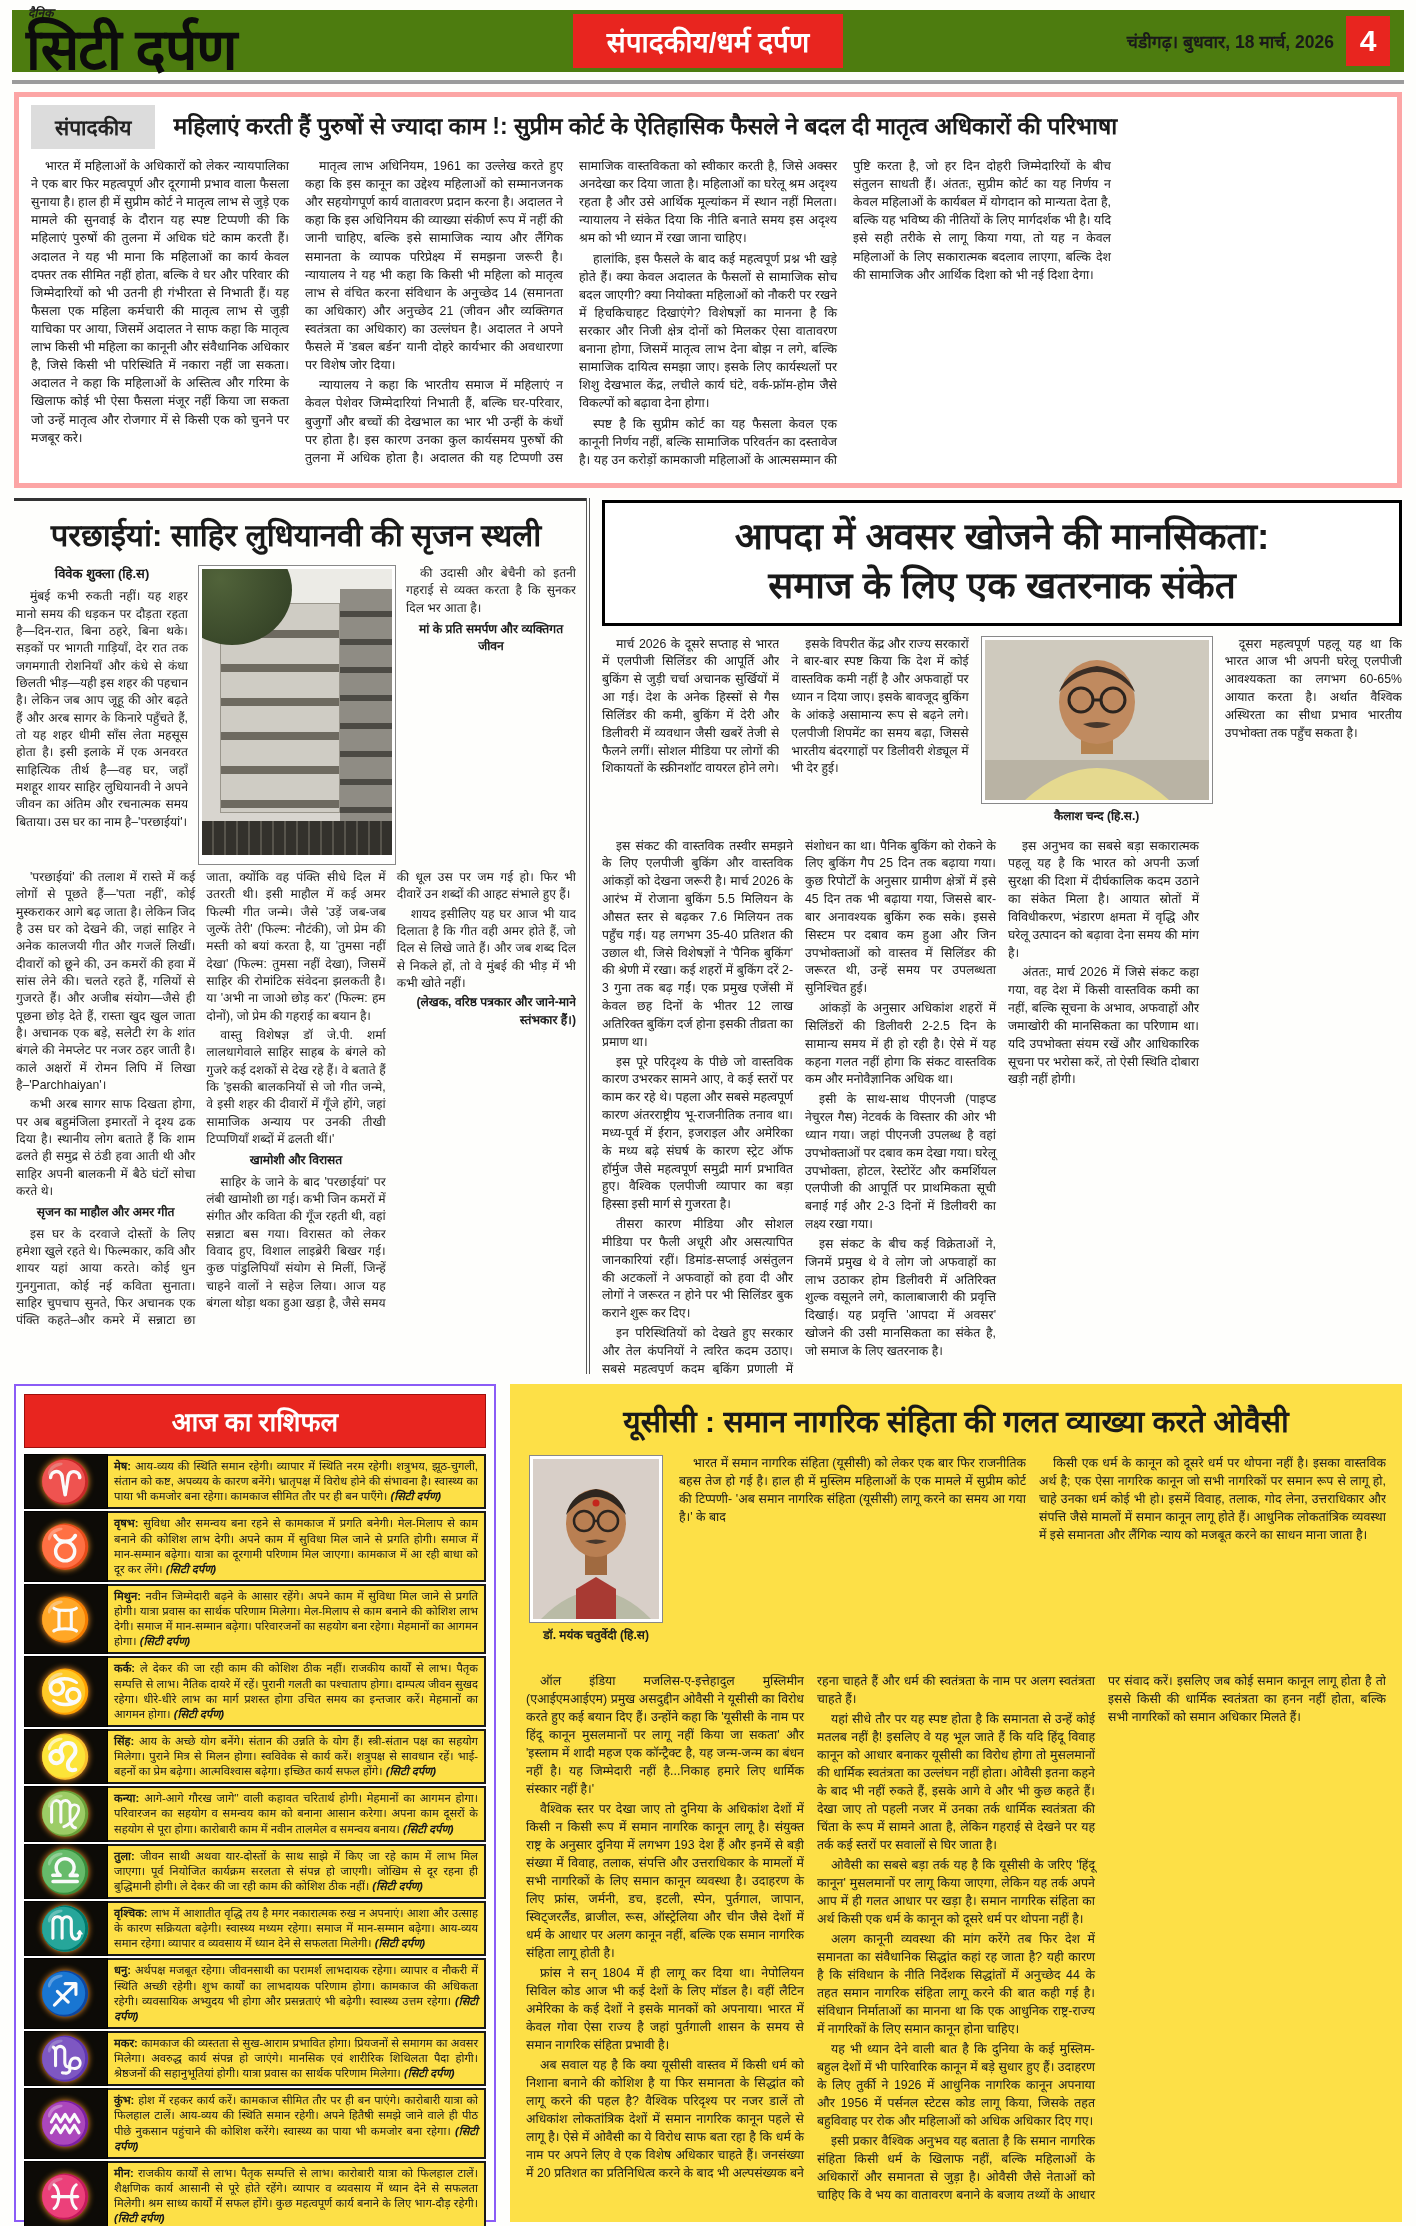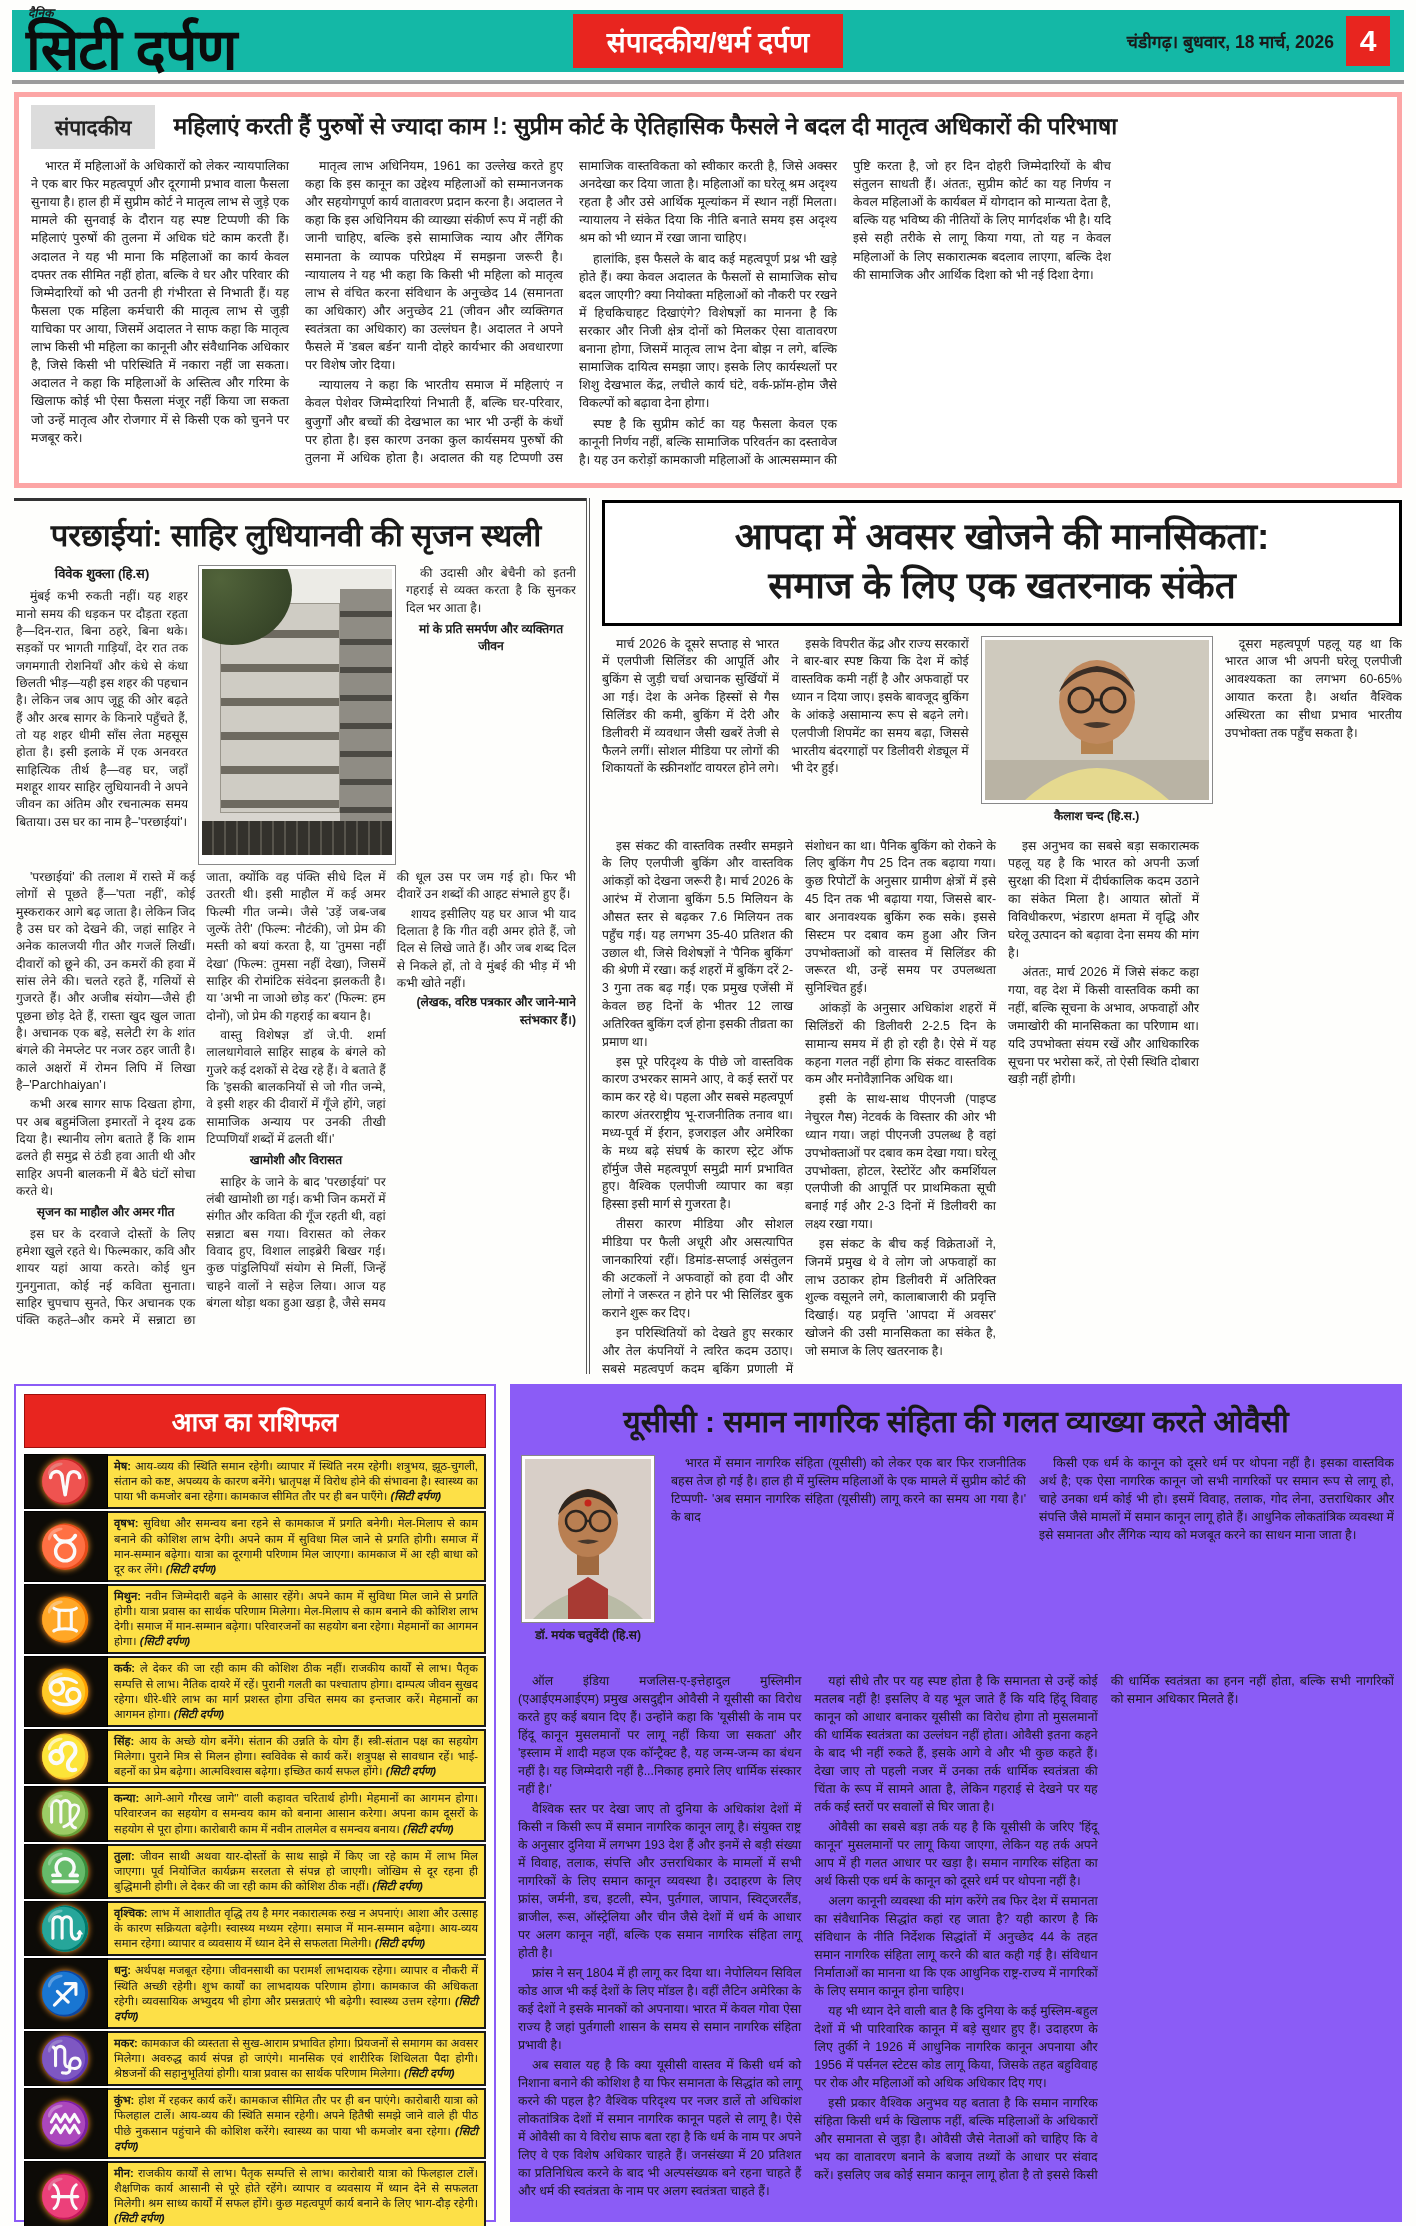--- a/index.html
+++ b/index.html
@@ -1,21 +1,21 @@
 <!DOCTYPE html>
 <html lang="hi"><head>
 <meta charset="utf-8">
 <style>
   * { box-sizing: border-box; margin:0; padding:0; }
   html,body { background:#ffffff; }
   body { font-family:"Liberation Sans", sans-serif; color:#1a1a1a; }
   .page { width:1416px; height:2226px; background:#fefefc; overflow:hidden; position:relative; }
 
   
-  .masthead { margin:10px 12px 0; padding:4px 14px; height:62px; background:#14b8a6;
+  .masthead { margin:10px 12px 0; padding:4px 14px; height:62px; background:#4d7c0f;
               display:flex; align-items:center; }
   .logo-block { width:400px; position:relative; }
   .daily-label { font-size:12px; font-weight:bold; font-style:italic; display:block; margin-left:2px; }
   .logo { font-size:57px; font-weight:900; letter-spacing:-1px; line-height:1.0; color:#0c0c0c; }
   .banner-wrap { flex:1; display:flex; justify-content:center; }
   .banner { background:#e8251f; color:#fff; font-size:28px; font-weight:bold; padding:8px 34px; }
   .mast-right { width:400px; display:flex; justify-content:flex-end; align-items:center; gap:12px; }
   .dateline { font-size:17.5px; font-weight:bold; }
   .pagenum { background:#e8251f; color:#fff; width:44px; height:50px; display:flex; align-items:center;
              justify-content:center; font-size:30px; font-weight:bold; }
@@ -78,21 +78,21 @@
   .rashi-rows { flex:1; display:flex; flex-direction:column; gap:2px; }
   .rashi-row { flex:1; display:flex; }
   .rashi-icon { width:84px; background:#0d0b07; color:#f1470e; display:flex; align-items:center;
                 justify-content:center; font-size:42px; border:1px solid #000;
                 text-shadow:0 0 6px #ff9a2a; }
   .rashi-text { flex:1; border:2px solid #1a1a1a; border-left:none; padding:3px 6px; font-size:11.3px;
                 line-height:1.34; text-align:justify; background:#fde047; }
   .rashi-sign { font-weight:bold; }
   .rashi-tag { font-weight:bold; font-style:italic; }
 
-  .ucc { flex:1; background:#8b5cf6; padding:12px 8px 10px; }
+  .ucc { flex:1; background:#fde047; padding:12px 16px 10px; }
   .ucc-headline { font-size:30px; font-weight:bold; text-align:center; margin:4px 0 14px; }
   .ucc-top { display:flex; gap:13px; height:212px; overflow:hidden; margin-bottom:6px; }
   .ucc-photo-block { width:140px; }
   .ucc-col { flex:1; font-size:12.4px; line-height:1.45; text-align:justify; overflow:hidden; }
   .ucc-rest { height:540px; column-count:3; column-gap:13px; column-fill:auto; overflow:hidden;
               font-size:12.4px; line-height:1.45; text-align:justify; }
 </style>
 </head>
 <body>
 

